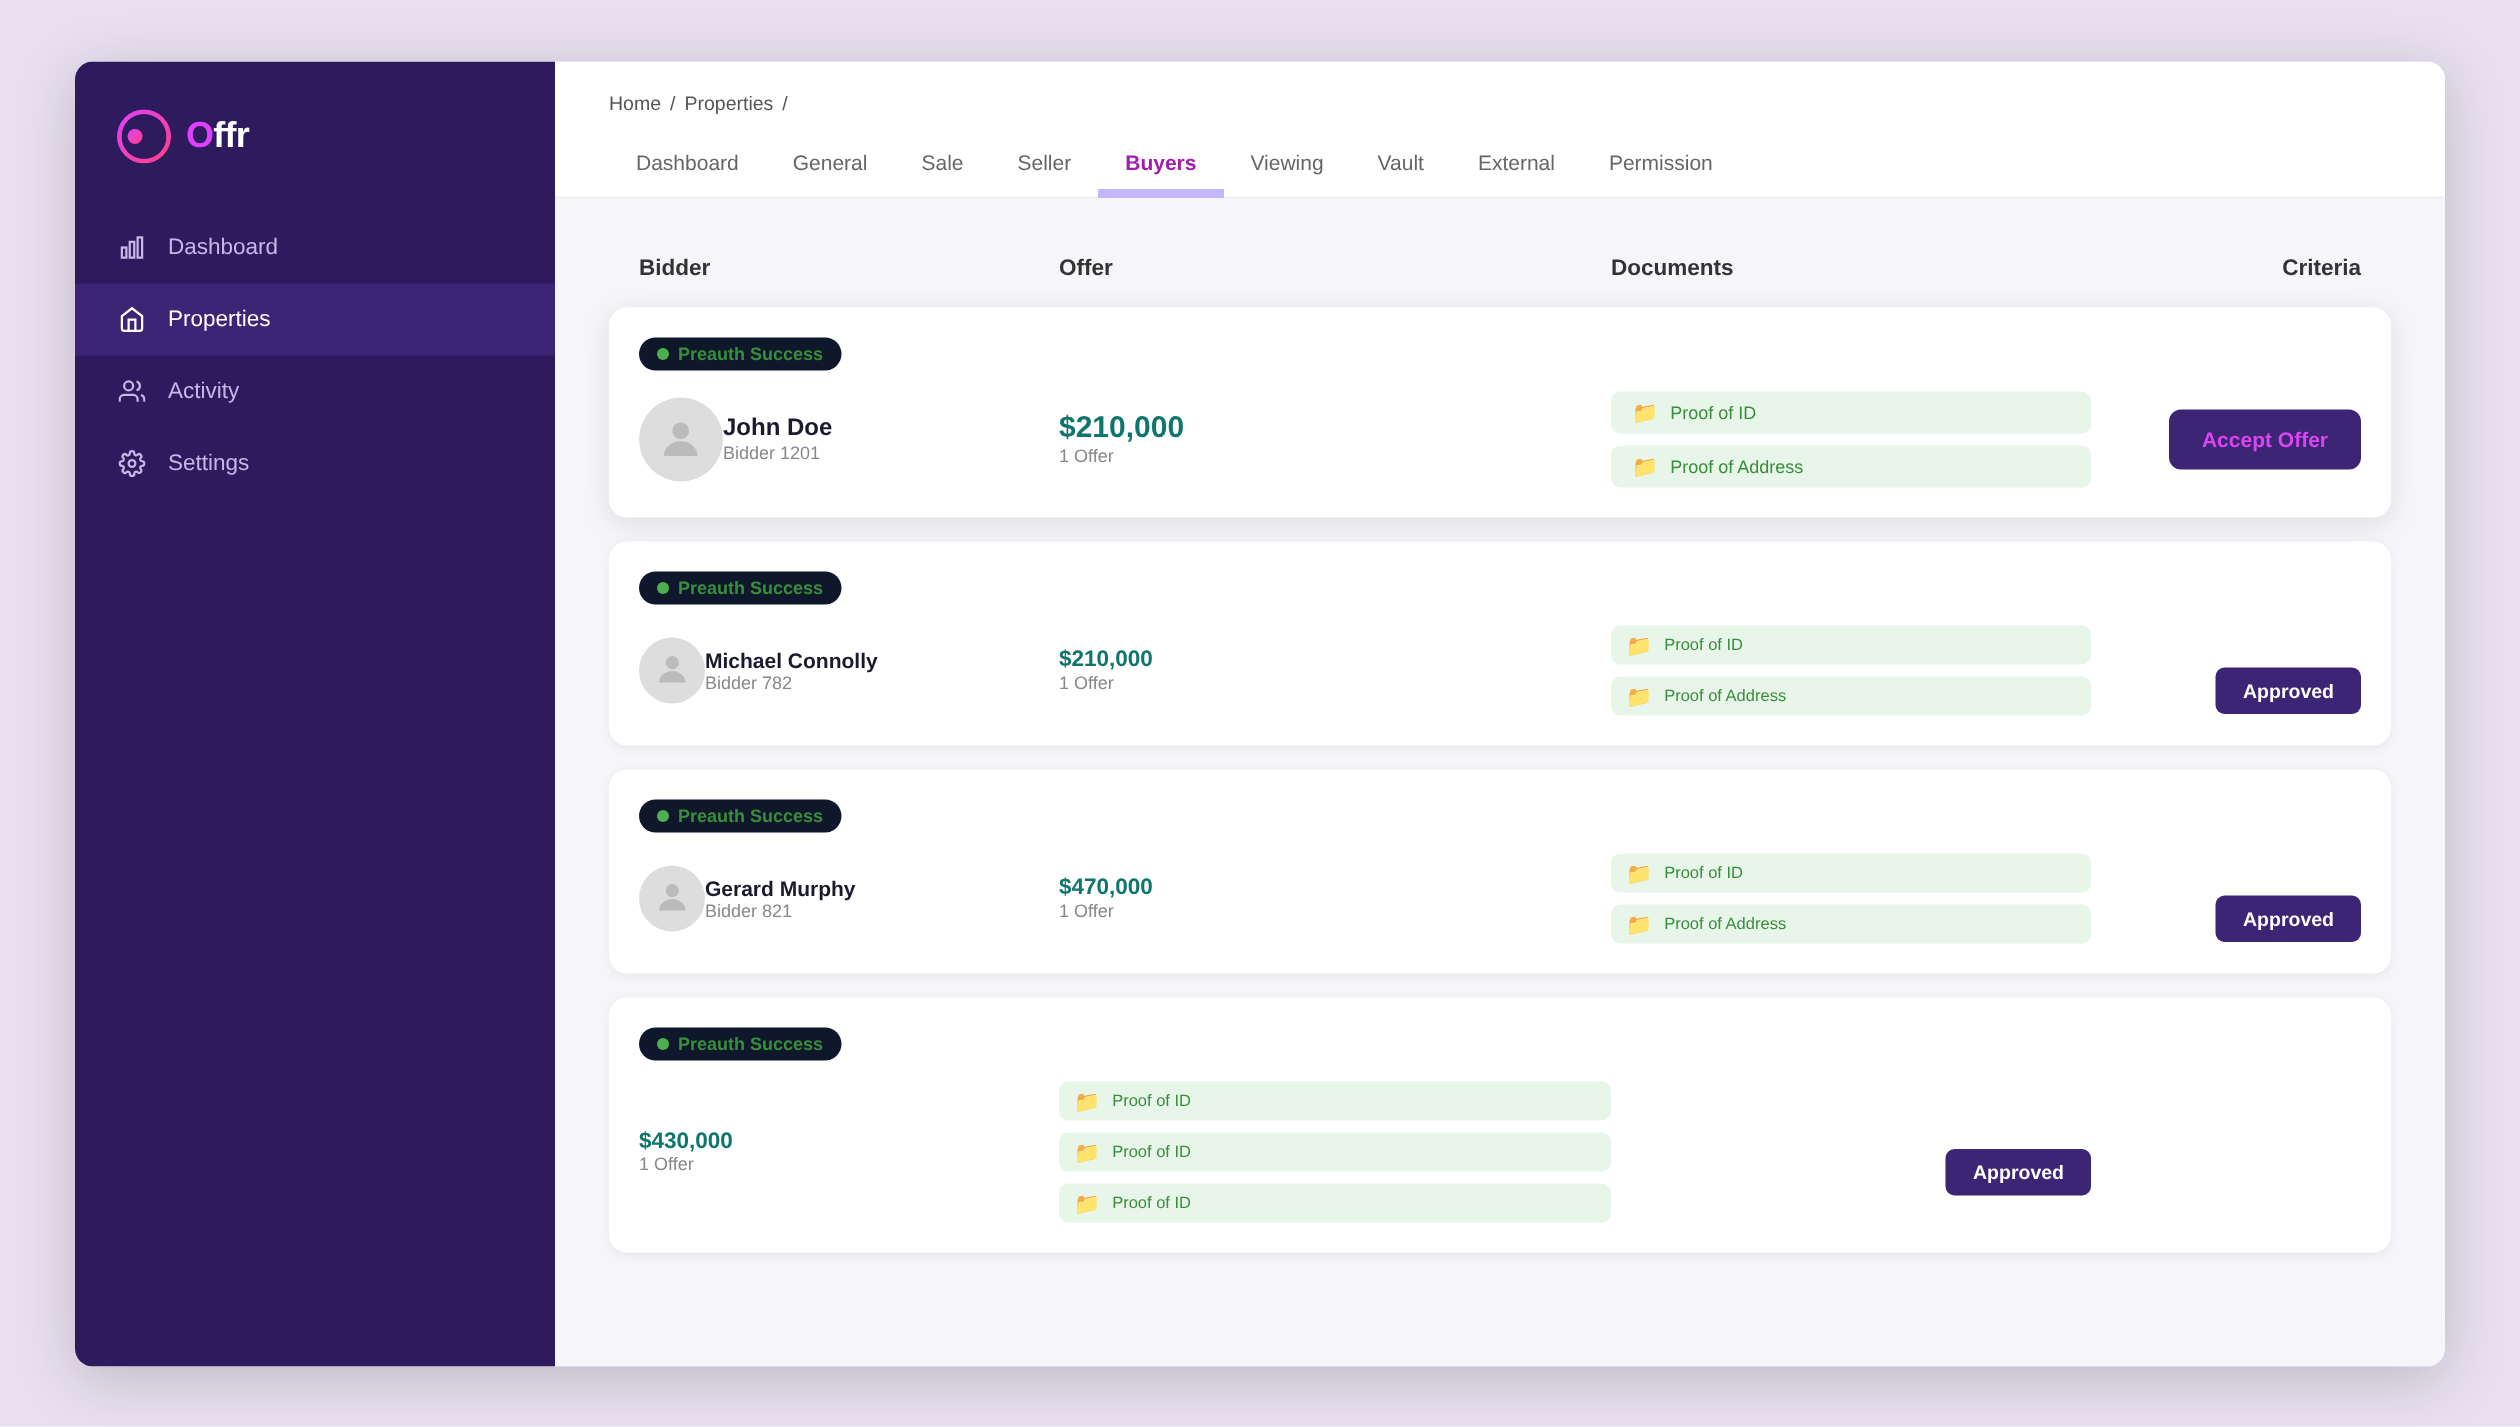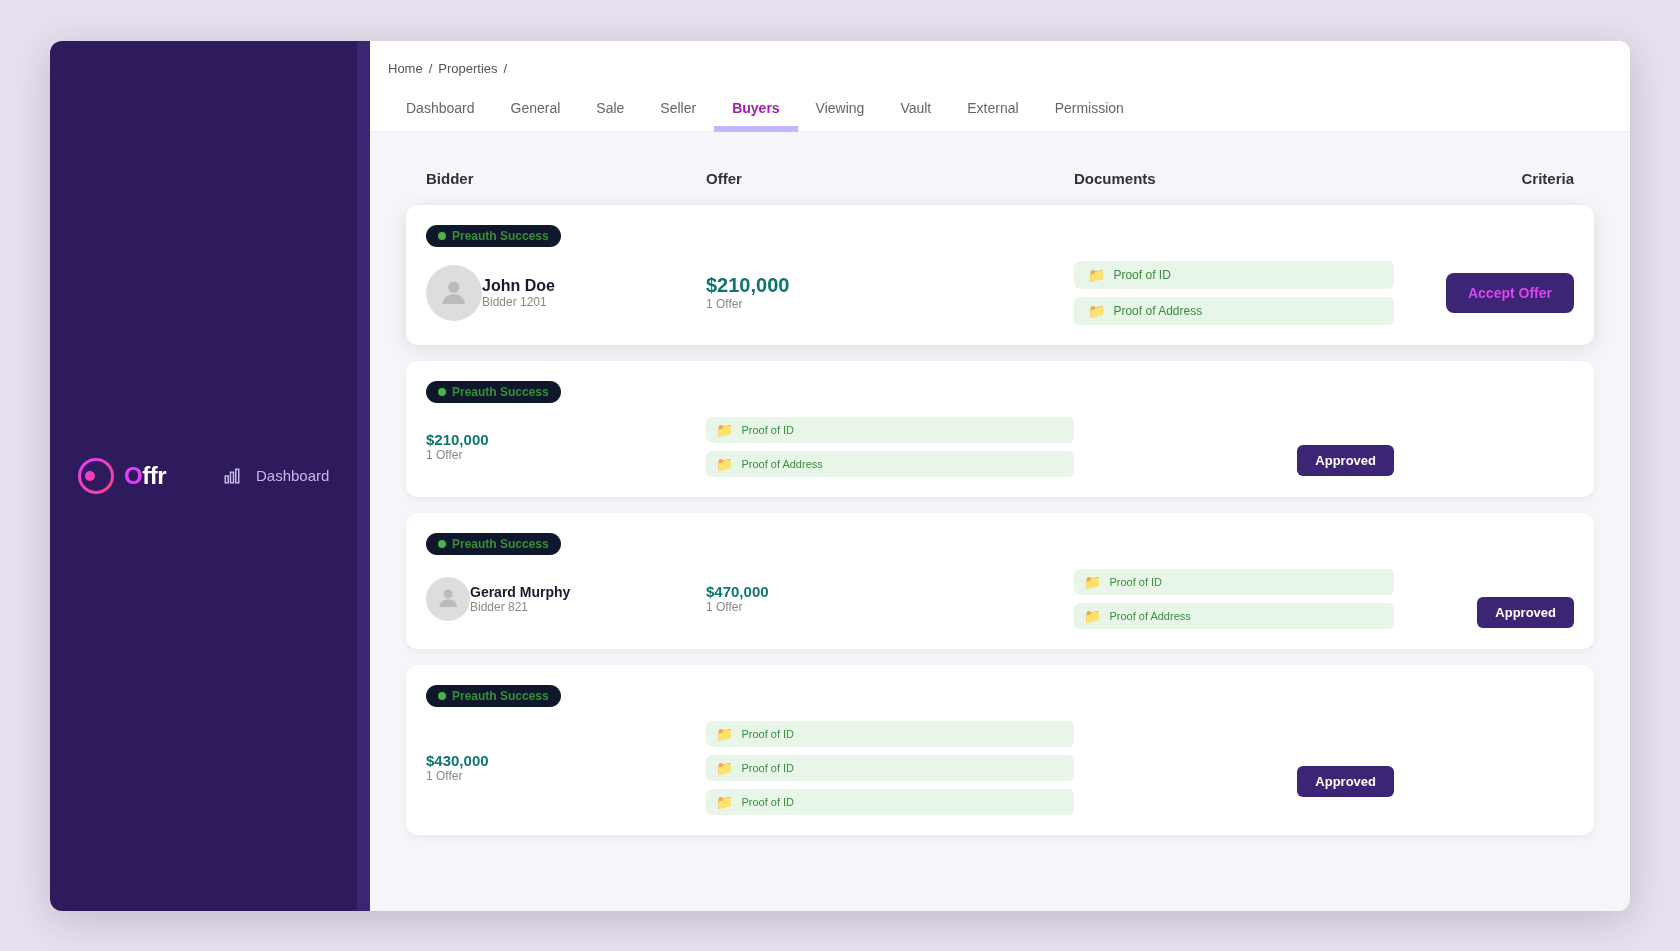--- a/index.html
+++ b/index.html
@@ -22,21 +22,21 @@
       border-radius: 12px;
       overflow: hidden;
       box-shadow: 0 8px 40px rgba(0,0,0,0.18);
     }
 
     
     .sidebar {
       width: 320px;
       background: #2d1b5e;
       display: flex;
-      flex-direction: row;
+      flex-direction: column;
       padding: 0;
       flex-shrink: 0;
     }
 
     .logo-area {
       padding: 32px 28px 32px 28px;
       display: flex;
       align-items: center;
     }
 
@@ -97,21 +97,21 @@
       flex: 1;
       background: #f5f5fa;
       display: flex;
       flex-direction: column;
       overflow: hidden;
     }
 
     
     .top-area {
       background: #fff;
-      padding: 20px 36px 0 18px;
+      padding: 20px 36px 0 36px;
       border-bottom: 1px solid #eee;
     }
 
     .breadcrumb {
       font-size: 13px;
       color: #999;
       margin-bottom: 14px;
       display: flex;
       align-items: center;
       gap: 6px;
@@ -325,20 +325,31 @@
     <div class="nav-item active">
       <span class="nav-icon">
         <svg width="18" height="18" viewBox="0 0 24 24" fill="none" stroke="currentColor" stroke-width="2">
           <path d="M3 9l9-7 9 7v11a2 2 0 01-2 2H5a2 2 0 01-2-2z"></path>
             <polyline points="9 22 9 12 15 12 15 22"></polyline>
         </svg>
       </span>
       <span>Properties</span>
     </div>
 
+    <div class="nav-item">
+      <span class="nav-icon">
+        <svg width="18" height="18" viewBox="0 0 24 24" fill="none" stroke="currentColor" stroke-width="2">
+          <path d="M17 21v-2a4 4 0 00-4-4H5a4 4 0 00-4 4v2"></path>
+            <circle cx="9" cy="7" r="4"></circle>
+            <path d="M23 21v-2a4 4 0 00-3-3.87"></path>
+            <path d="M16 3.13a4 4 0 010 7.75"></path>
+        </svg>
+      </span>
+      <span>Activity</span>
+    </div>
 
     <div class="nav-item">
       <span class="nav-icon">
         <svg width="18" height="18" viewBox="0 0 24 24" fill="none" stroke="currentColor" stroke-width="2">
           <circle cx="12" cy="12" r="3"></circle>
             <path d="M19.4 15a1.65 1.65 0 00.33 1.82l.06.06a2 2 0 010 2.83 2 2 0 01-2.83 0l-.06-.06a1.65 1.65 0 00-1.82-.33 1.65 1.65 0 00-1 1.51V21a2 2 0 01-4 0v-.09A1.65 1.65 0 009 19.4a1.65 1.65 0 00-1.82.33l-.06.06a2 2 0 01-2.83-2.83l.06-.06A1.65 1.65 0 004.68 15a1.65 1.65 0 00-1.51-1H3a2 2 0 010-4h.09A1.65 1.65 0 004.6 9a1.65 1.65 0 00-.33-1.82l-.06-.06a2 2 0 012.83-2.83l.06.06A1.65 1.65 0 009 4.68a1.65 1.65 0 001-1.51V3a2 2 0 014 0v.09a1.65 1.65 0 001 1.51 1.65 1.65 0 001.82-.33l.06-.06a2 2 0 012.83 2.83l-.06.06A1.65 1.65 0 0019.4 9a1.65 1.65 0 001.51 1H21a2 2 0 010 4h-.09a1.65 1.65 0 00-1.51 1z"></path>
         </svg>
       </span>
       <span>Settings</span>
     </div>
@@ -411,20 +422,32 @@
           </div>
         </div>
       </div>
 
       <div class="bidder-card">
         <div class="status-badge">
           <span class="status-dot"></span>
           <span>Preauth Success</span>
         </div>
         <div class="bidder-row">
+          <div class="bidder-info">
+            <div class="avatar">
+                <svg width="60%" height="60%" viewBox="0 0 24 24" fill="#bbb">
+                  <circle cx="12" cy="8" r="4"></circle>
+                  <path d="M4 20c0-4 3.6-7 8-7s8 3 8 7"></path>
+                </svg>
+              </div>
+            <div>
+              <div class="bidder-name small">Michael Connolly</div>
+              <div class="bidder-id">Bidder 782</div>
+            </div>
+          </div>
           <div>
             <div class="offer-amount small">$210,000</div>
             <div class="offer-count">1 Offer</div>
           </div>
           <div class="documents-col">
             <div class="doc-badge small">
               <span class="folder-icon">📁</span>
               <span>Proof of ID</span>
             </div>
             <div class="doc-badge small">

